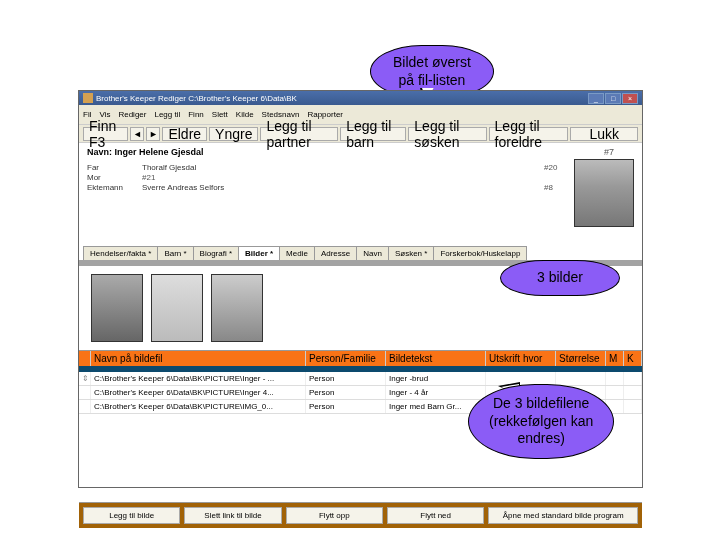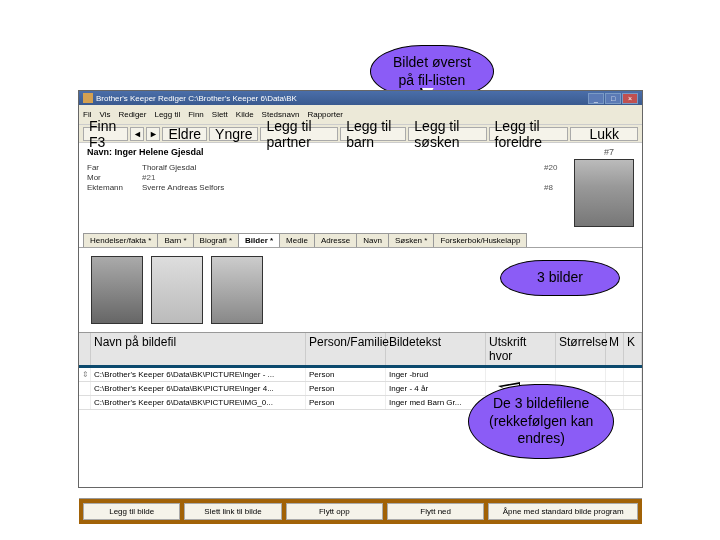--- a/index.html
+++ b/index.html
@@ -17,29 +17,29 @@
 .tbtn.arrow{width:14px;justify-content:center;font-size:9px}
 .tbtn.lukk{margin-left:auto;padding:1px 18px}
 .info-section{padding:4px 8px;display:flex}
 .info-left{flex:1}
 .name-row{font-size:9px;font-weight:bold;margin-bottom:6px}
 .rel-row{display:flex;font-size:8px;margin:1px 0;color:#333}
 .rel-label{width:55px}
 .rel-value{flex:1}
 .rel-id{width:30px;color:#555}
 .portrait{width:60px;height:68px;background:#888;border:1px solid #333;background:linear-gradient(180deg,#bbb 0%,#999 40%,#777 100%)}
-.tabs{display:flex;border-bottom:1px solid #a3a3a3;padding:0 4px;gap:0;margin-top:2px}
+.tabs{display:flex;border-bottom:6px solid #a3a3a3;padding:0 4px;gap:0;margin-top:15px}
 .tab{padding:2px 6px;font-size:8px;border:1px solid #999;border-bottom:none;background:#ece9d8;margin-right:-1px}
 .tab.active{background:#fff;font-weight:bold}
 .thumbs{display:flex;gap:8px;padding:8px 12px;background:#fff}
 .thumb{width:52px;height:68px;background:#999;border:1px solid #333}
 .thumb.t1{background:linear-gradient(180deg,#aaa,#666)}
 .thumb.t2{background:linear-gradient(180deg,#ddd,#bbb)}
 .thumb.t3{background:linear-gradient(180deg,#ccc,#888)}
-.filehdr{display:grid;grid-template-columns:12px 1fr 80px 100px 70px 50px 18px 18px;font-size:12px;background:#e5e5e5;border-top:1px solid #999;border-bottom:3px solid #0c4a6e}
+.filehdr{display:grid;grid-template-columns:12px 1fr 80px 100px 70px 50px 18px 18px;font-size:10px;background:#f97316;border-top:1px solid #999;border-bottom:6px solid #0c4a6e}
 .filehdr>div{padding:2px 3px;border-right:1px solid #ccc}
 .filerow{display:grid;grid-template-columns:12px 1fr 80px 100px 70px 50px 18px 18px;font-size:8px;border-bottom:1px solid #ddd}
 .filerow>div{padding:2px 3px;border-right:1px solid #eee;white-space:nowrap;overflow:hidden}
 .handle{color:#888;text-align:center}
 .filespace{height:88px}
 .bottombar{display:flex;gap:4px;padding:4px;background:#a16207;border-top:1px solid #999}
 .bbtn{flex:1;background:#f5f3ea;border:1px solid #aaa;padding:3px 4px;font-size:8px;text-align:center}
 .bbtn.wide{flex:1.6}
 .callout{position:absolute;background:#8b5cf6;border:1.5px solid #000;border-radius:50%;padding:8px 22px;font-size:14px;text-align:center;line-height:1.25}
 .callout.c1{left:370px;top:45px;border-radius:50%/60%}

